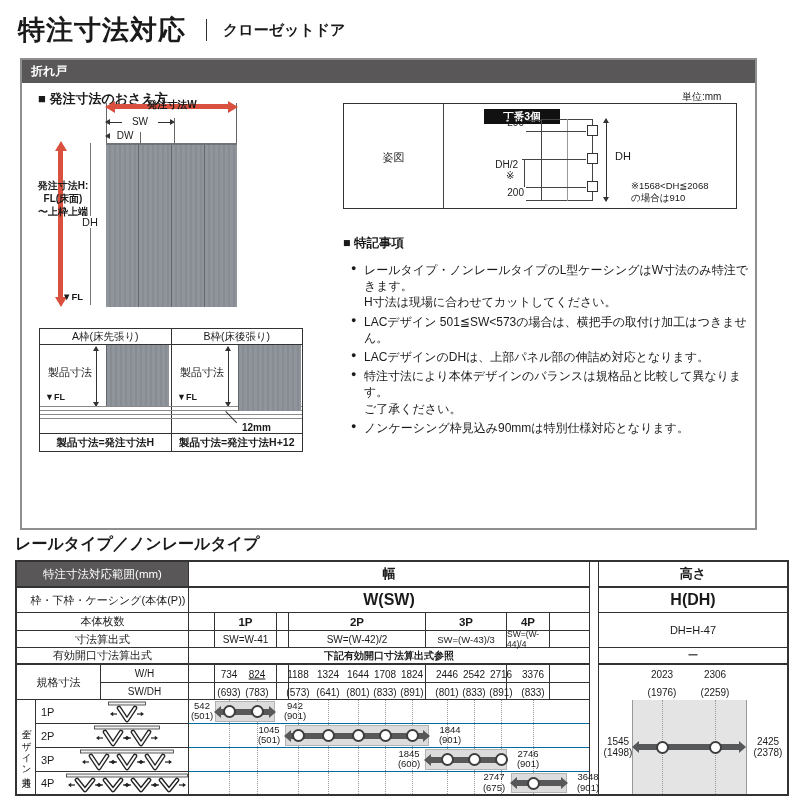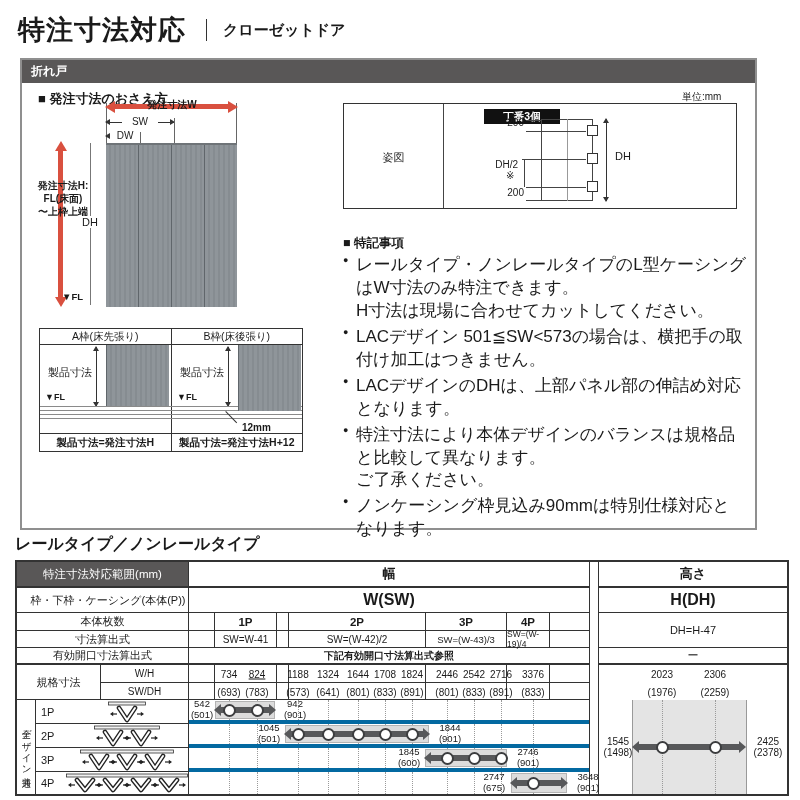--- a/index.html
+++ b/index.html
@@ -49,21 +49,21 @@
   .ab-cap div:first-child{border-right:1px solid #333;box-sizing:border-box;}
   
   .hinge-box{position:absolute;left:321px;top:20px;width:394px;height:106px;border:1px solid #333;box-sizing:border-box;font-size:10px;}
   .badge{position:absolute;background:#111;color:#fff;font-size:10.5px;font-weight:bold;text-align:center;line-height:15px;}
   .hdoor{position:absolute;border:1.5px solid #444;box-sizing:border-box;}
   .hingesq{position:absolute;width:11px;height:11px;border:1.5px solid #333;background:#fff;box-sizing:border-box;}
   .hl{position:absolute;height:1px;background:#444;}
   .vl{position:absolute;width:1px;background:#444;}
   
   .notes-title{font-size:12.5px;font-weight:bold;}
-  .notes-list{list-style:none;margin:0;padding:0;font-size:17px;line-height:1.35;}
+  .notes-list{list-style:none;margin:8px;padding:0;font-size:12px;line-height:1.35;}
   .notes-list li{position:relative;padding-left:13px;margin-bottom:3px;white-space:pre-line;}
   .notes-list li::before{content:"●";position:absolute;left:0;top:0;font-size:9px;}
   
   .rail-heading{position:absolute;left:15px;top:534px;margin:0;font-size:16px;font-weight:bold;}
   
   .spec{position:absolute;left:15px;top:560px;width:774px;border:2px solid #333;box-sizing:border-box;}
   .grid{display:grid;grid-template-columns:84px 88px 26px 62px 12px 137px 81px 43px 40px 9px 188px;
         grid-template-rows:26px 25px 18px 17px 17px 18px 17px;}
   .c{border-right:1px solid #333;border-bottom:1px solid #333;display:flex;align-items:center;justify-content:center;
      font-size:11px;box-sizing:border-box;overflow:visible;}
@@ -81,21 +81,21 @@
   
   .chart-sec{display:flex;height:94px;}
   .colA{width:19px;border-right:1px solid #333;box-sizing:border-box;display:flex;align-items:center;justify-content:center;}
   .vert-label{writing-mode:vertical-rl;font-size:9.5px;letter-spacing:1px;}
   .colB{width:153px;border-right:1px solid #333;box-sizing:border-box;}
   .pd-row{display:flex;align-items:center;border-bottom:1px solid #333;box-sizing:border-box;}
   .pd-row:last-child{border-bottom:none;}
   .plabel{width:24px;margin-left:5px;font-size:11px;}
   .vd{flex:1;display:flex;justify-content:center;align-items:center;}
   .colC{width:401px;border-right:1px solid #333;box-sizing:border-box;}
-  .wchart{position:relative;height:24px;border-bottom:4px solid #0369a1;box-sizing:border-box;overflow:visible;}
+  .wchart{position:relative;height:24px;border-bottom:1px solid #0369a1;box-sizing:border-box;overflow:visible;}
   .wchart:last-child{height:22px;border-bottom:none;}
   .csp{width:9px;border-right:1px solid #333;box-sizing:border-box;}
   .colE{width:188px;}
   .hchart{position:relative;height:94px;}
   .gdot{position:absolute;top:0;bottom:0;width:0;border-left:1px dotted #9a9a9a;}
   .rbg{position:absolute;top:1px;bottom:1px;background:#dcdcdc;border:1px solid #b3b3b3;box-sizing:border-box;}
   .hband{position:absolute;left:33px;width:115px;top:0;bottom:0;background:#e4e4e4;border-left:1px solid #999;border-right:1px solid #999;box-sizing:border-box;}
   .rbar{position:absolute;top:50%;height:6px;margin-top:-3px;background:#57585a;z-index:1;}
   .rbar::before{content:"";position:absolute;left:-7px;top:50%;margin-top:-6px;border-top:6px solid transparent;border-bottom:6px solid transparent;border-right:7px solid #57585a;}
   .rbar::after{content:"";position:absolute;right:-7px;top:50%;margin-top:-6px;border-top:6px solid transparent;border-bottom:6px solid transparent;border-left:7px solid #57585a;}
@@ -199,20 +199,22 @@
         <div class="hl" style="left:178px;top:55px;width:64px;"></div>
         <div class="vl" style="left:180px;top:55px;height:28px;"></div>
 
         <div class="abs" style="left:154px;top:83px;width:26px;text-align:right;">200</div>
         <div class="hl" style="left:182px;top:83px;width:60px;"></div>
         <div class="hl" style="left:182px;top:96px;width:15px;"></div>
 
         <div class="vdim" style="left:262px;top:15px;height:82px;"></div>
         <div class="abs" style="left:271px;top:46px;font-size:11px;">DH</div>
 
+        <div class="abs preline" style="left:287px;top:76px;width:110px;font-size:9.5px;line-height:1.3;">※1568&lt;DH≦2068
+の場合は910</div>
       </div>
 
       <div class="abs notes-title" style="left:321px;top:152px;text-align:center;">■ 特記事項</div>
       <ul class="notes-list abs" style="left:321px;top:171px;width:404px;">
         <li>レールタイプ・ノンレールタイプのL型ケーシングはW寸法のみ特注できます。
 H寸法は現場に合わせてカットしてください。</li>
         <li>LACデザイン 501≦SW&lt;573の場合は、横把手の取付け加工はつきません。</li>
         <li>LACデザインのDHは、上部パネル部の伸詰め対応となります。</li>
         <li>特注寸法により本体デザインのバランスは規格品と比較して異なります。
 ご了承ください。</li>
@@ -245,21 +247,21 @@
       <div class="c pbold" style="grid-area:3/8/4/9;">4P</div>
       <div class="c" style="grid-area:3/9/4/10;"></div>
       <div class="c nr" style="grid-area:3/11/5/12;">DH=H-47</div>
 
       <div class="c" style="grid-area:4/1/5/3;">寸法算出式</div>
       <div class="c" style="grid-area:4/3/5/4;"></div>
       <div class="c f10" style="grid-area:4/4/5/5;">SW=W-41</div>
       <div class="c" style="grid-area:4/5/5/6;"></div>
       <div class="c f10" style="grid-area:4/6/5/7;">SW=(W-42)/2</div>
       <div class="c f95" style="grid-area:4/7/5/8;">SW=(W-43)/3</div>
-      <div class="c f85" style="grid-area:4/8/5/9;">SW=(W-19)/4</div>
+      <div class="c f85" style="grid-area:4/8/5/9;">SW=(W-44)/4</div>
       <div class="c" style="grid-area:4/9/5/10;"></div>
 
       <div class="c bb2" style="grid-area:5/1/6/3;">有効開口寸法算出式</div>
       <div class="c bb2 f10" style="grid-area:5/3/6/10;font-weight:bold;">下記有効開口寸法算出式参照</div>
       <div class="c bb2 nr" style="grid-area:5/11/6/12;">ー</div>
 
       <div class="c" style="grid-area:6/1/8/2;">規格寸法</div>
       <div class="c f10" style="grid-area:6/2/7/3;">W/H</div>
       <div class="c f10" style="grid-area:7/2/8/3;">SW/DH</div>
       <div class="c" style="grid-area:6/3/7/4;"></div>

